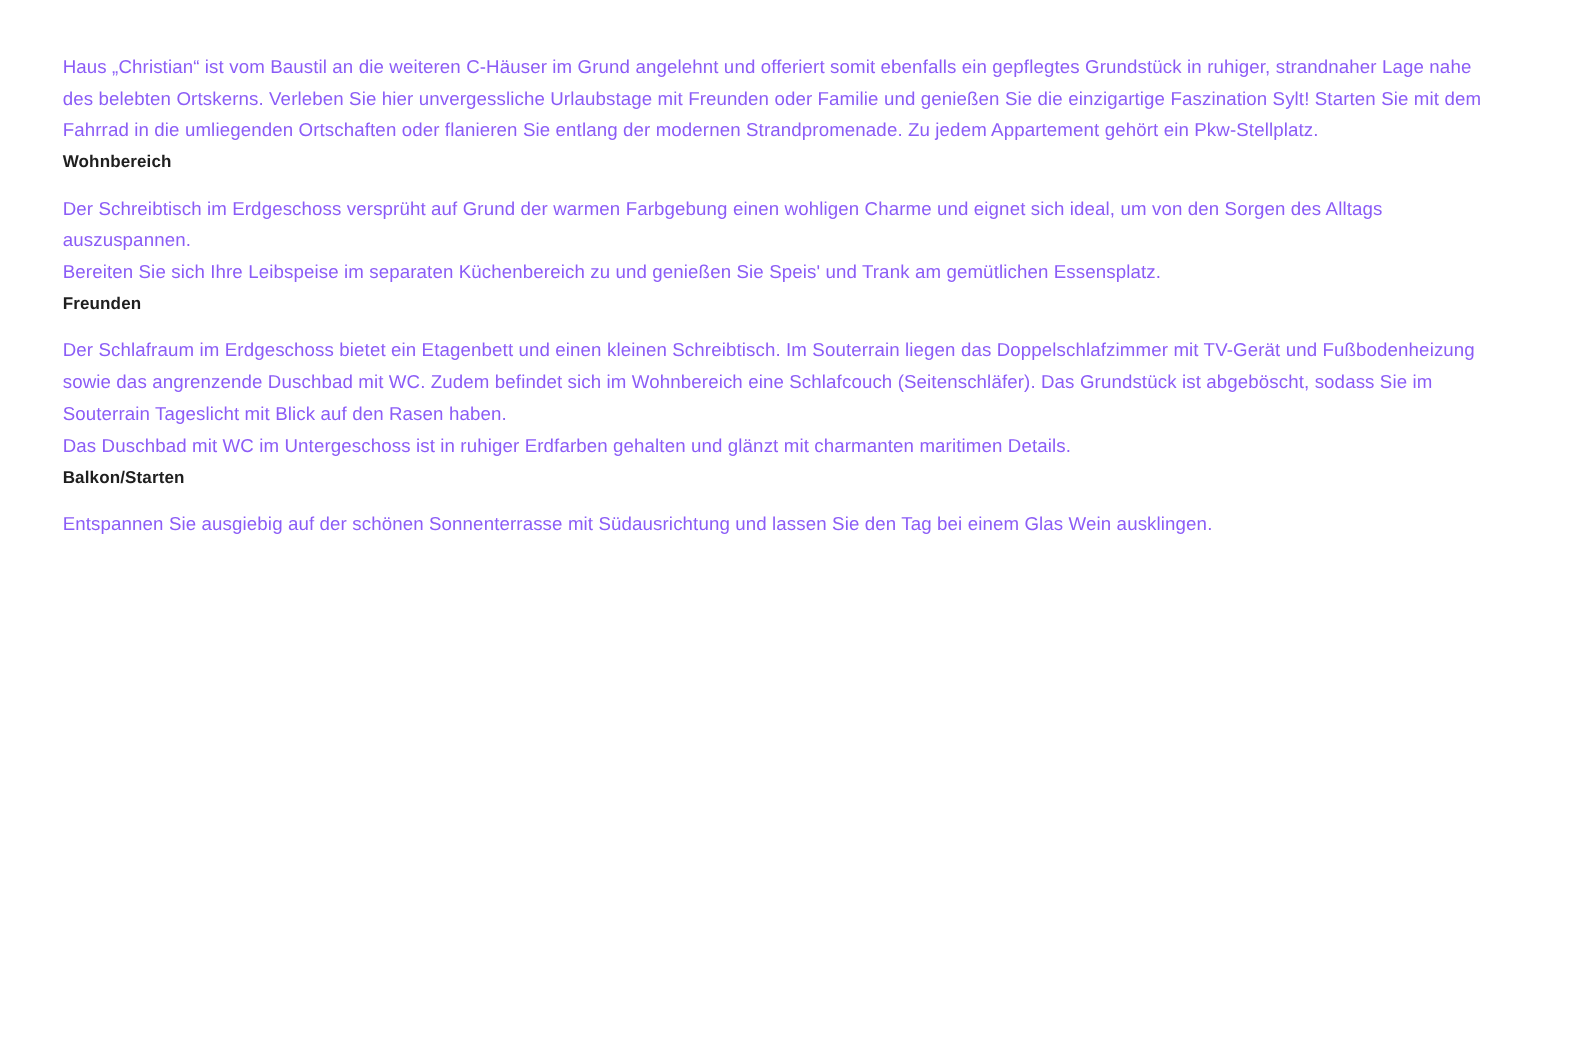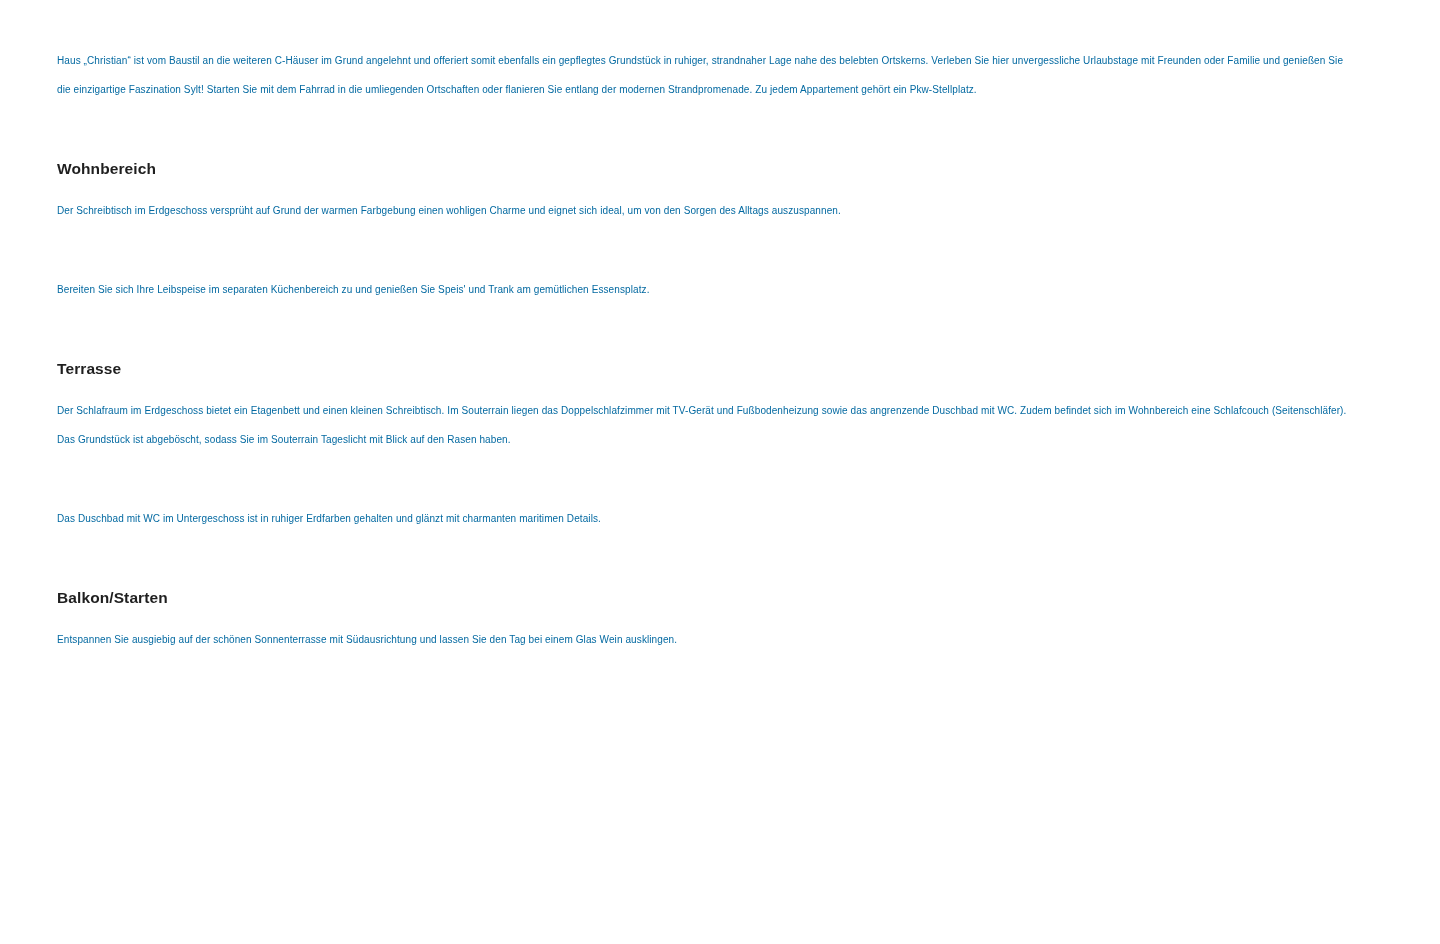--- a/index.html
+++ b/index.html
@@ -11,27 +11,26 @@
     width: 1440px;
     height: 944px;
     box-sizing: border-box;
     background: #ffffff;
     padding: 46px 90px 0 57px;
     font-family: "Liberation Sans", "DejaVu Sans", sans-serif;
     overflow: hidden;
   }
   .doc-body p {
     margin: 0;
-    font-size: 10px;
+    font-size: 17px;
     line-height: 29px;
-    color: #0369a1;
+    color: #8b5cf6;
     letter-spacing: 0.1px;
   }
   .doc-section {
-    margin-top: 50px;
   }
   .doc-section h2 {
     margin: 0 0 13px 0;
     font-size: 15.5px;
     line-height: 29px;
     font-weight: bold;
     color: #1f1f1f;
     letter-spacing: 0.1px;
   }
 </style>
@@ -46,21 +45,21 @@
     <div class="doc-section">
       <h2>Wohnbereich</h2>
       <p>Der Schreibtisch im Erdgeschoss versprüht auf Grund der warmen Farbgebung einen wohligen Charme und eignet sich ideal, um von den Sorgen des Alltags auszuspannen.</p>
     </div>
 
     <div class="doc-section">
       <p>Bereiten Sie sich Ihre Leibspeise im separaten Küchenbereich zu und genießen Sie Speis' und Trank am gemütlichen Essensplatz.</p>
     </div>
 
     <div class="doc-section">
-      <h2>Terrasse</h2>
+      <h2>Freunden</h2>
       <p>Der Schlafraum im Erdgeschoss bietet ein Etagenbett und einen kleinen Schreibtisch. Im Souterrain liegen das Doppelschlafzimmer mit TV-Gerät und Fußbodenheizung sowie das angrenzende Duschbad mit WC. Zudem befindet sich im Wohnbereich eine Schlafcouch (Seitenschläfer). Das Grundstück ist abgeböscht, sodass Sie im Souterrain Tageslicht mit Blick auf den Rasen haben.</p>
     </div>
 
     <div class="doc-section">
       <p>Das Duschbad mit WC im Untergeschoss ist in ruhiger Erdfarben gehalten und glänzt mit charmanten maritimen Details.</p>
     </div>
 
     <div class="doc-section">
       <h2>Balkon/Starten</h2>
       <p>Entspannen Sie ausgiebig auf der schönen Sonnenterrasse mit Südausrichtung und lassen Sie den Tag bei einem Glas Wein ausklingen.</p>

